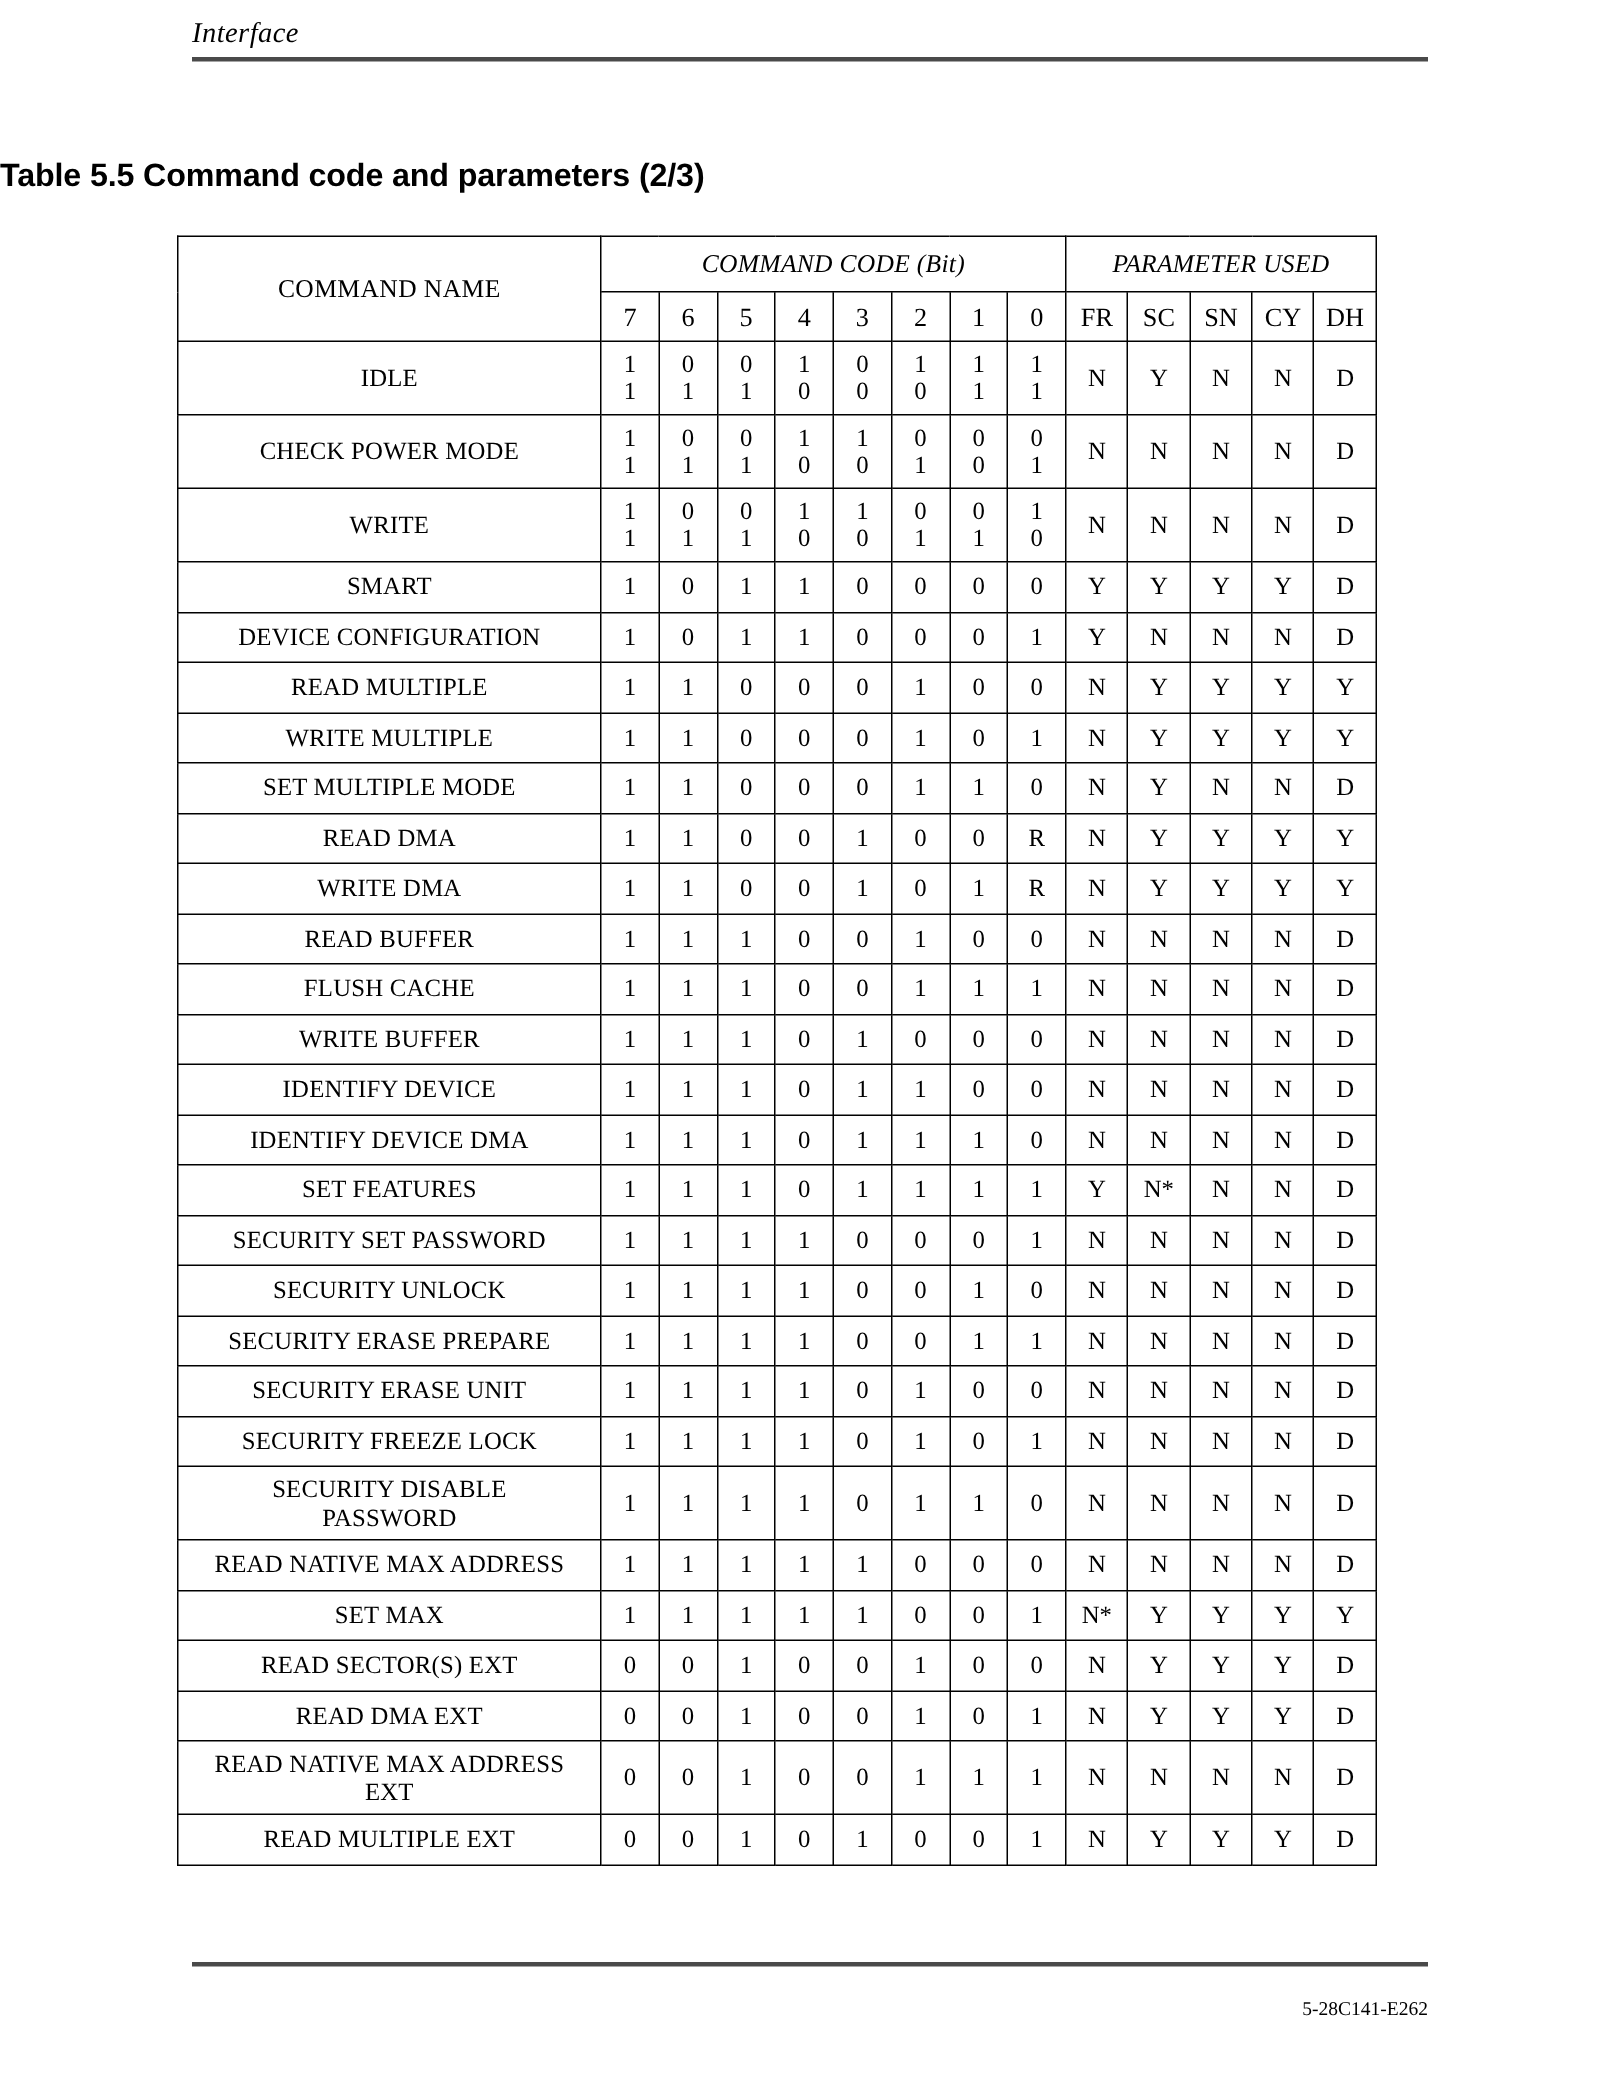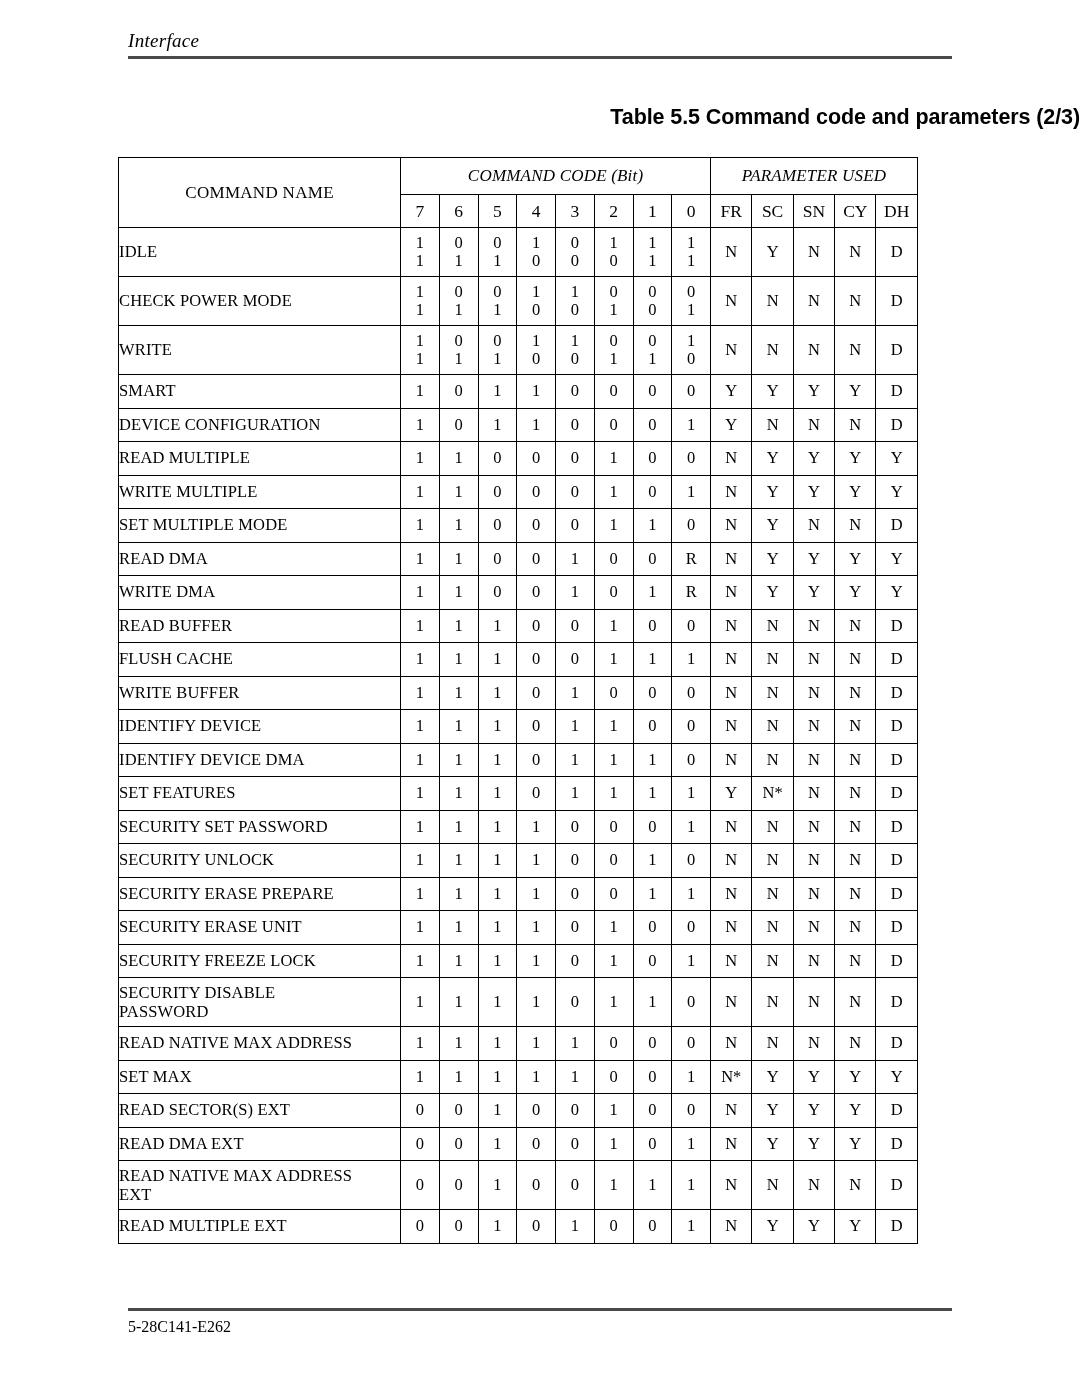--- a/index.html
+++ b/index.html
@@ -13,21 +13,21 @@
     position: relative;
     font-family: "Liberation Serif", serif;
     color: #000000;
     overflow: hidden;
   }
 
   
   .page-header {
     position: absolute;
     left: 128px;
-    top: 30px;
+    top: 12px;
     width: 824px;
   }
   .page-header .hdr-text {
     font-family: "Liberation Serif", serif;
     font-style: italic;
     font-size: 19px;
     letter-spacing: 0.3px;
     padding-bottom: 4px;
   }
   .page-header .hdr-rule {
@@ -35,21 +35,21 @@
     background: #4a4a4a;
     width: 824px;
   }
 
   
   .table-title {
     position: absolute;
     top: 105px;
     left: 0;
     width: 1080px;
-    text-align: right;
+    text-align: left;
     font-family: "Liberation Sans", sans-serif;
     font-weight: bold;
     font-size: 21.5px;
     letter-spacing: -0.1px;
   }
 
   
   .tbl-wrap {
     position: absolute;
     left: 118px;
@@ -89,21 +89,21 @@
     padding-bottom: 2px;
   }
   .hd-sub {
     text-align: center;
     height: 32px;
     font-size: 17.5px;
   }
 
   
   .r-name {
-    text-align: left;
+    text-align: center;
     padding-left: 9px;
     letter-spacing: 0.15px;
     line-height: 1.22;
   }
   td.val { text-align: center; }
   tr.single td { height: 32.5px; }
   tr.double td { height: 48px; }
 
   .bit-stack {
     display: flex;
@@ -122,24 +122,24 @@
     top: 1308px;
     width: 824px;
   }
   .page-footer .ftr-rule {
     height: 3px;
     background: #4a4a4a;
     width: 824px;
   }
   .page-footer .ftr-row {
     display: flex;
-    justify-content: flex-start;
-    padding-top: 7px;
+    justify-content: flex-end;
+    padding-top: 20px;
     font-family: "Liberation Serif", serif;
-    font-size: 16px;
+    font-size: 13px;
   }
 </style>
 </head>
 <body>
 
 <div class="page-header">
   <div class="hdr-text">Interface</div>
   <div class="hdr-rule"></div>
 </div>
 

